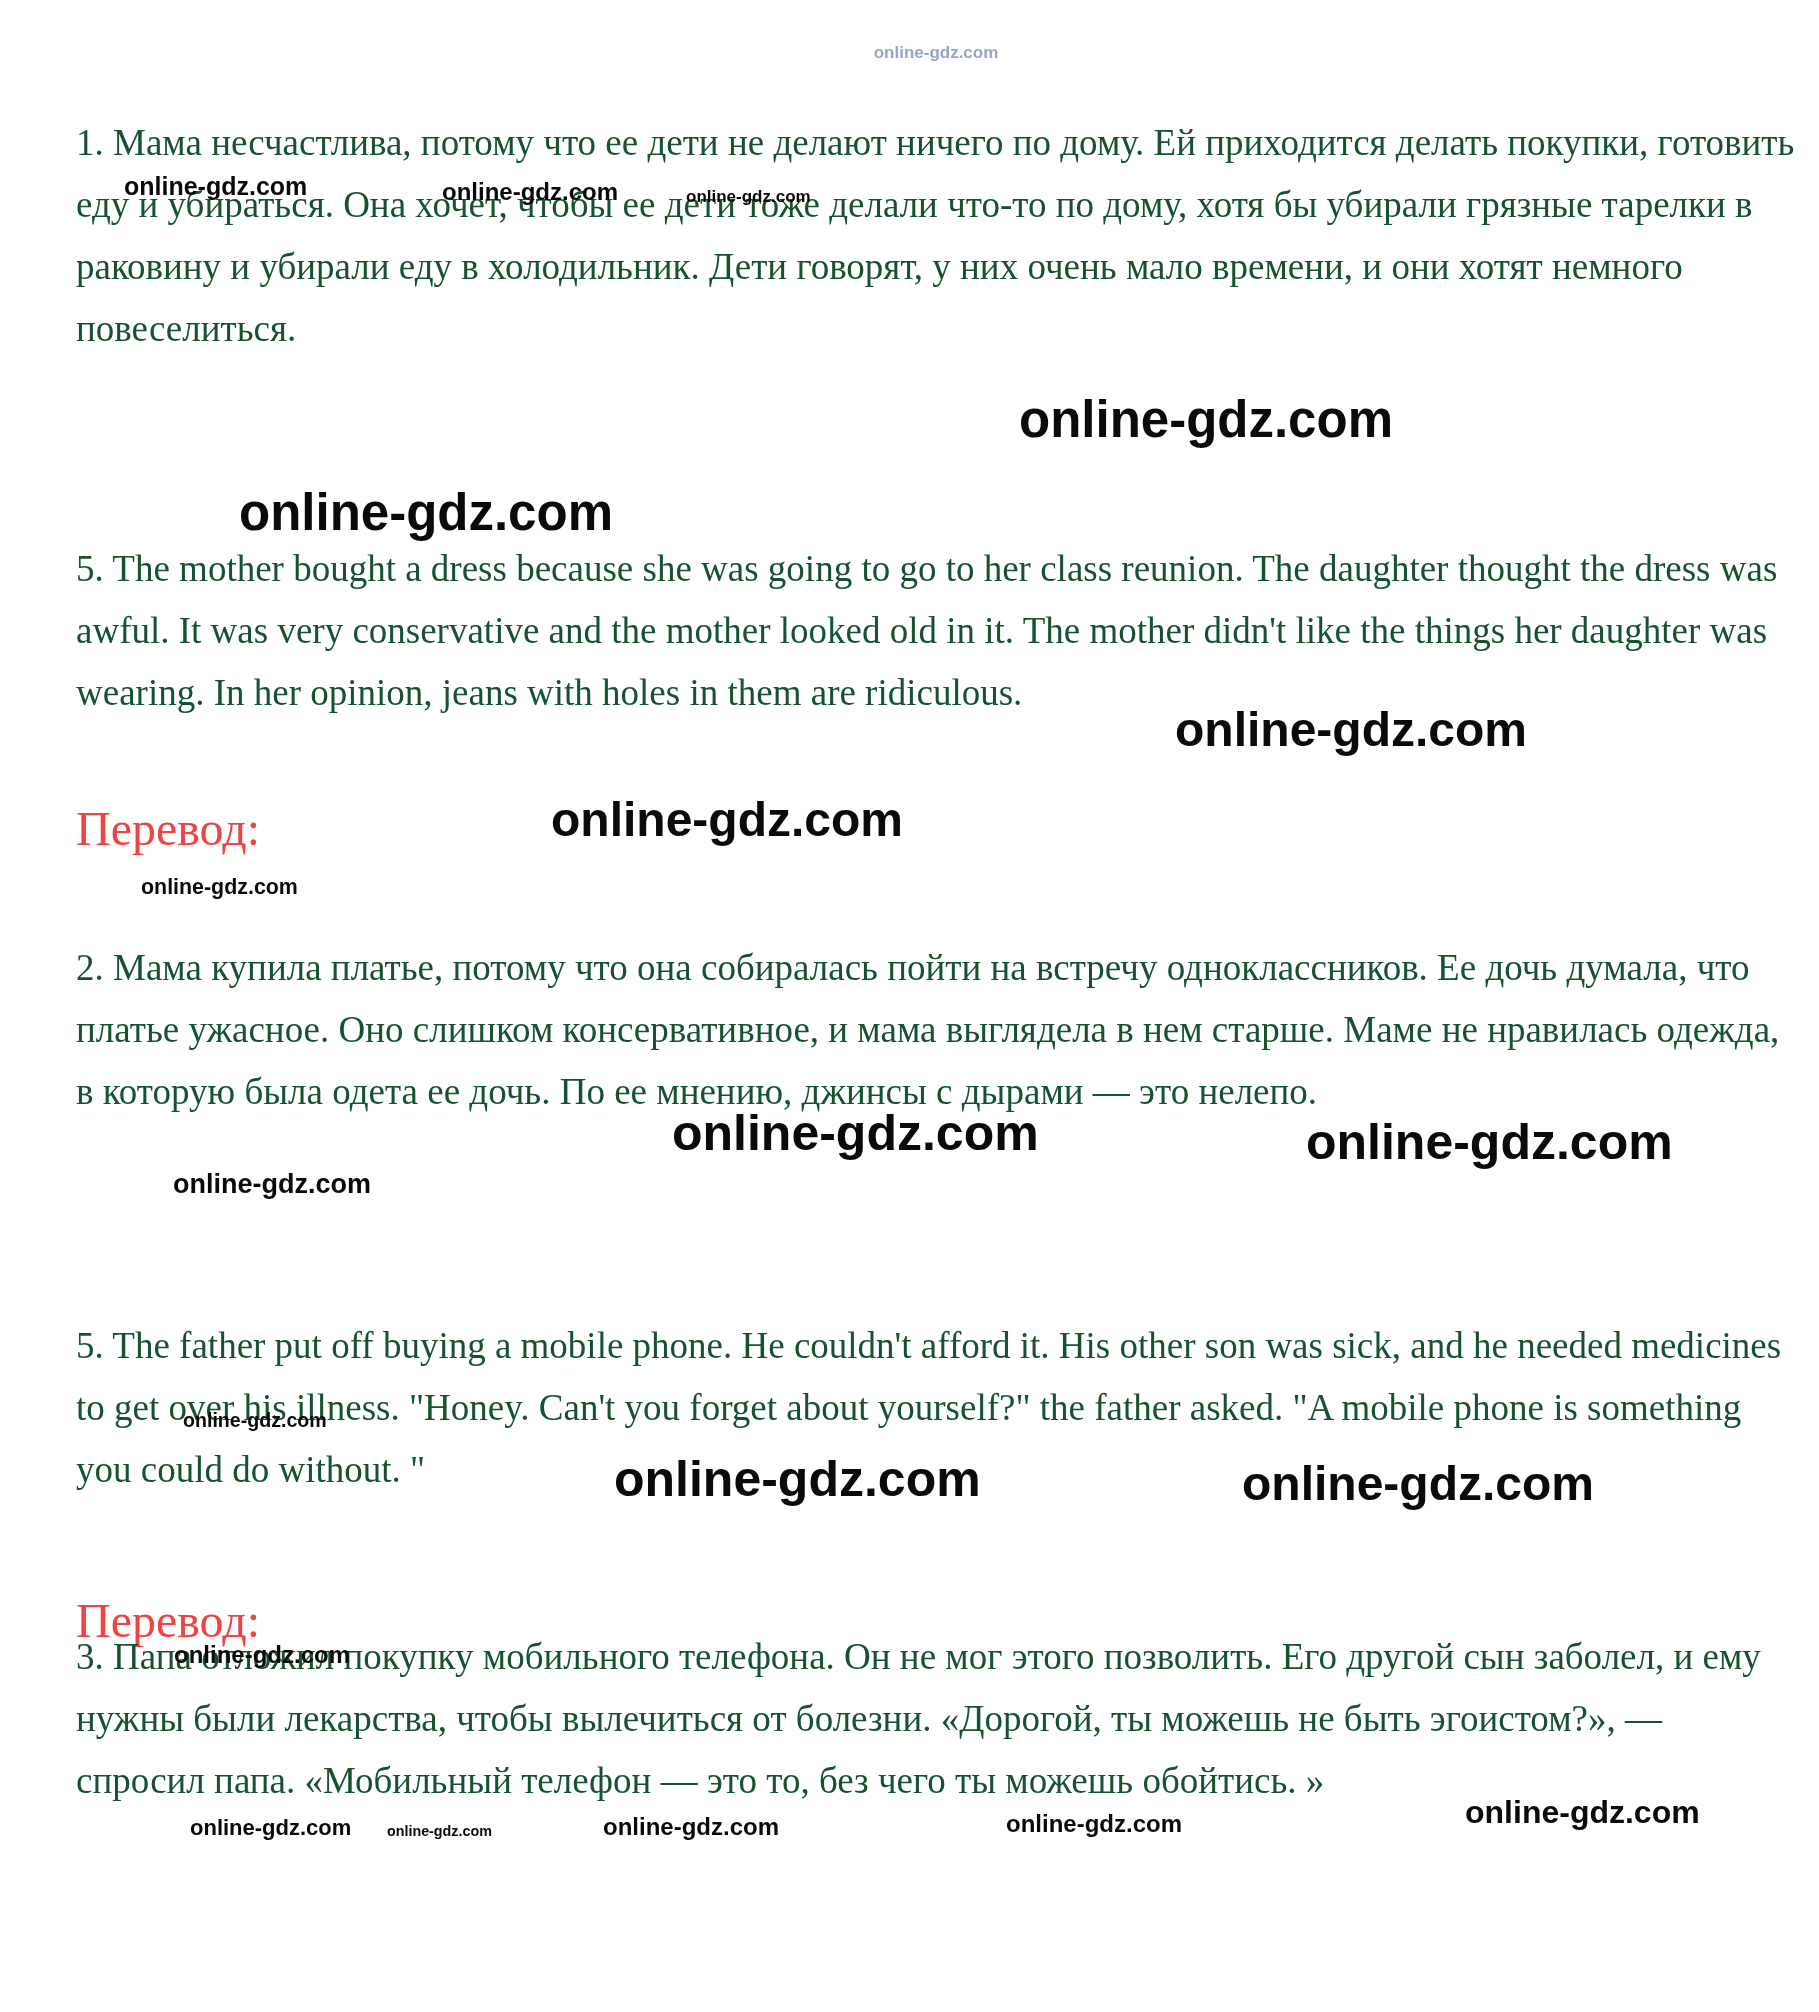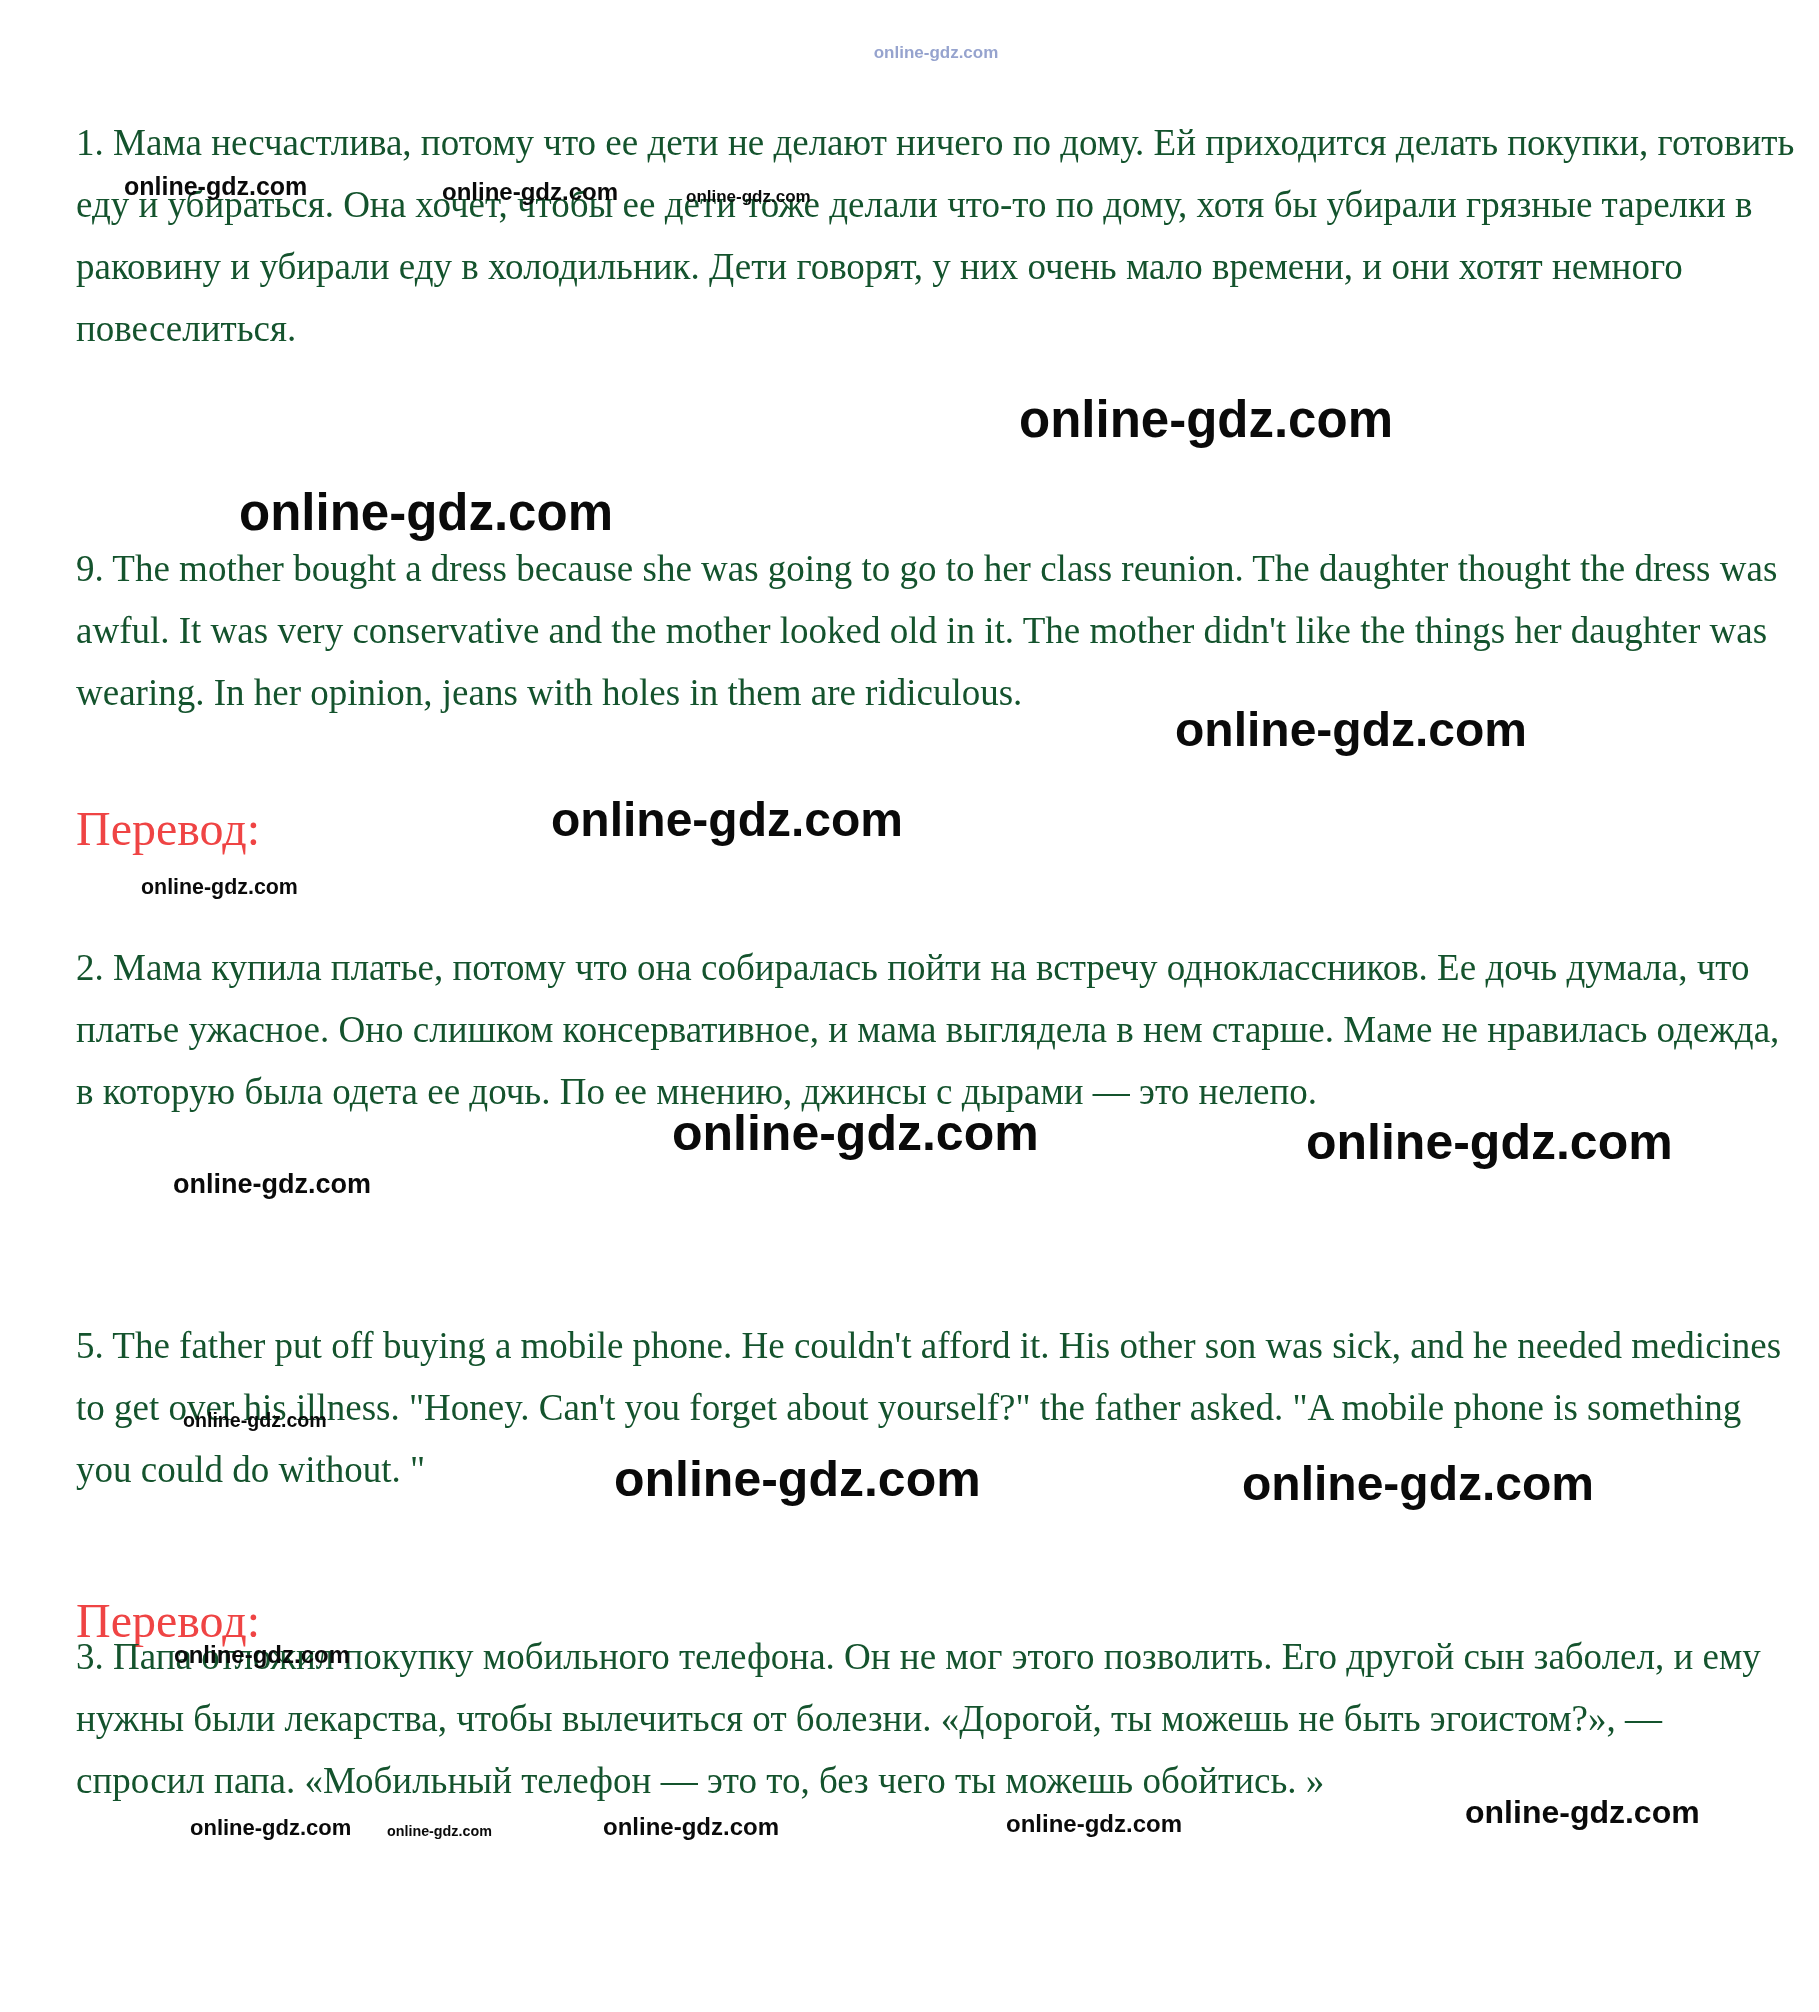--- a/index.html
+++ b/index.html
@@ -50,21 +50,21 @@
 </style>
 </head>
 <body>
 
 <div class="page">
 
   <span class="wm wm-top">online-gdz.com</span>
 
   <div class="para" style="top:73px">1. Мама несчастлива, потому что ее дети не делают ничего по дому. Ей приходится делать покупки, готовить еду и убираться. Она хочет, чтобы ее дети тоже делали что-то по дому, хотя бы убирали грязные тарелки в раковину и убирали еду в холодильник. Дети говорят, у них очень мало времени, и они хотят немного повеселиться.</div>
 
-  <div class="para" style="top:499px">9. The mother bought a dress because she was going to go to her class reunion. The daughter thought the dress was awful. It was very conservative and the mother looked old in it. The mother didn't like the things her daughter was wearing. In her opinion, jeans with holes in them are ridiculous.</div>
+  <div class="para" style="top:499px">5. The mother bought a dress because she was going to go to her class reunion. The daughter thought the dress was awful. It was very conservative and the mother looked old in it. The mother didn't like the things her daughter was wearing. In her opinion, jeans with holes in them are ridiculous.</div>
 
   <div class="label" style="top:759px">Перевод:</div>
 
   <div class="para" style="top:898px">2. Мама купила платье, потому что она собиралась пойти на встречу одноклассников. Ее дочь думала, что платье ужасное. Оно слишком консервативное, и мама выглядела в нем старше. Маме не нравилась одежда, в которую была одета ее дочь. По ее мнению, джинсы с дырами — это нелепо.</div>
 
   <div class="para" style="top:1276px">5. The father put off buying a mobile phone. He couldn't afford it. His other son was sick, and he needed medicines to get over his illness. "Honey. Can't you forget about yourself?" the father asked. "A mobile phone is something you could do without. "</div>
 
   <div class="label" style="top:1551px">Перевод:</div>
 
   <div class="para" style="top:1587px">3. Папа отложил покупку мобильного телефона. Он не мог этого позволить. Его другой сын заболел, и ему нужны были лекарства, чтобы вылечиться от болезни. «Дорогой, ты можешь не быть эгоистом?», — спросил папа. «Мобильный телефон — это то, без чего ты можешь обойтись. »</div>

